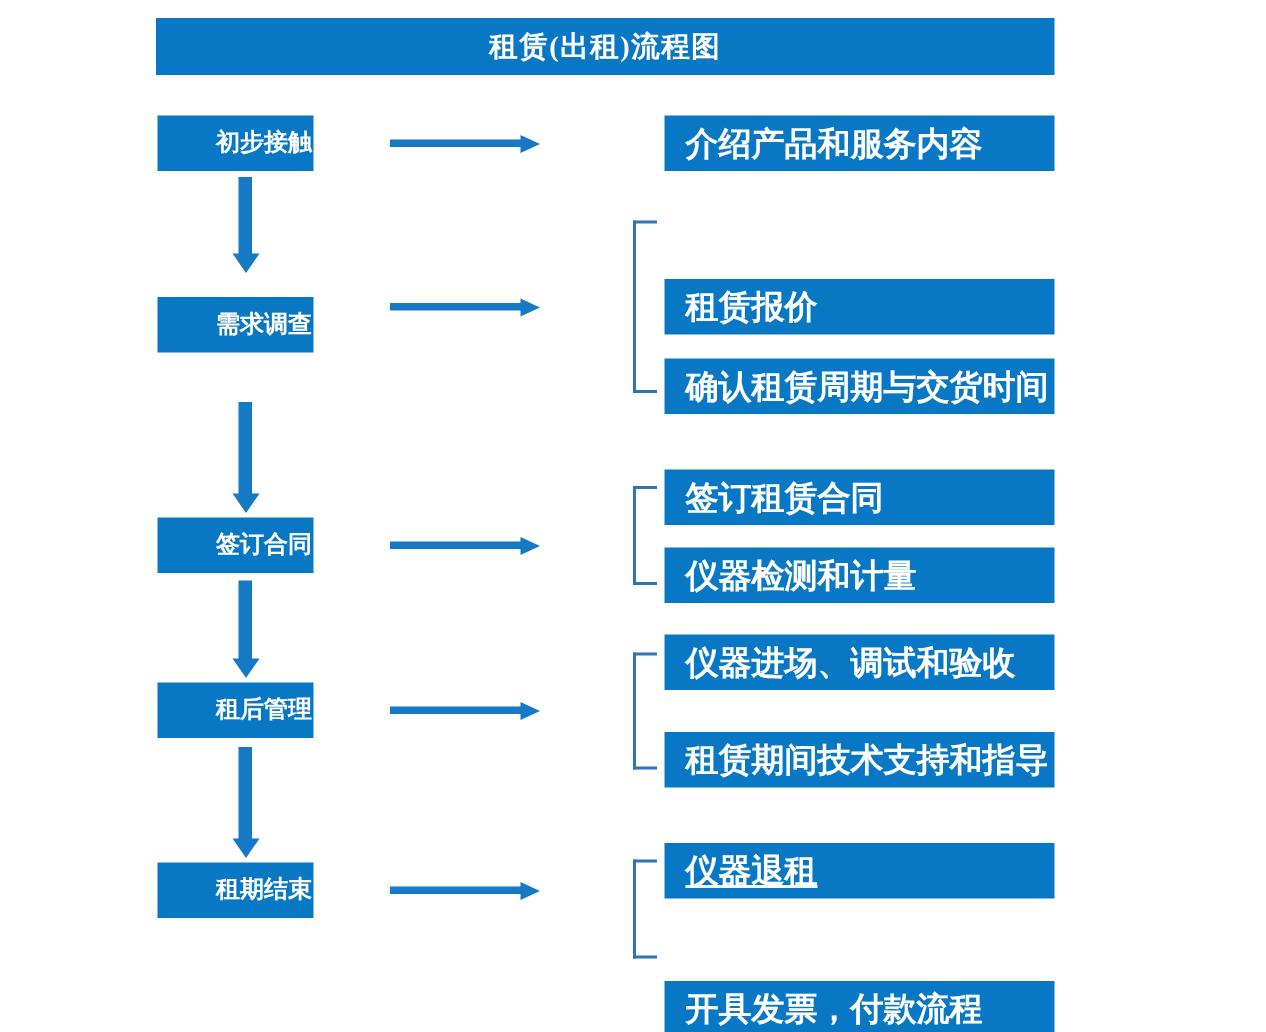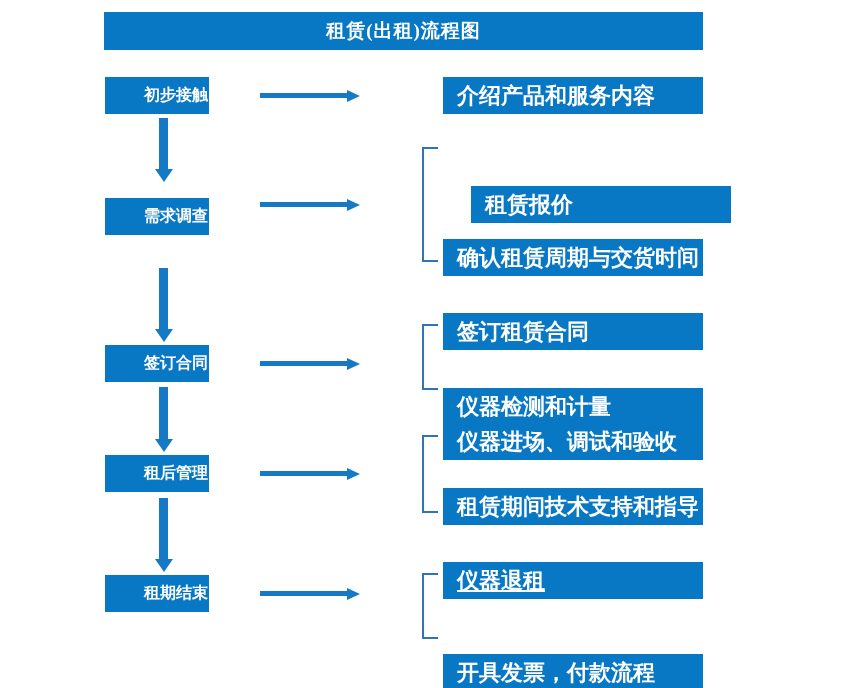--- a/index.html
+++ b/index.html
@@ -152,27 +152,27 @@
 
   <div class="bracket" style="left:422px; top:324px; height:66px;"></div>
 
   <div class="bracket" style="left:422px; top:435px; height:78px;"></div>
 
   <div class="bracket" style="left:422px; top:573px; height:66px;"></div>
 
   <div class="box detail" style="top:77px;">介绍产品和服务内容</div>
 
 
-  <div class="box detail" style="top:186px;margin-left:28px;">租赁报价</div>
+  <div class="box detail" style="top:186px;">租赁报价</div>
 
   <div class="box detail" style="top:239px;">确认租赁周期与交货时间</div>
 
   <div class="box detail" style="top:313px;">签订租赁合同</div>
 
-  <div class="box detail" style="top:365px;margin-top:23px;">仪器检测和计量</div>
+  <div class="box detail" style="top:365px;">仪器检测和计量</div>
 
   <div class="box detail" style="top:423px;">仪器进场、调试和验收</div>
 
   <div class="box detail" style="top:488px;">租赁期间技术支持和指导</div>
 
   <div class="box detail" style="top:562px;text-decoration:underline;">仪器退租</div>
 
   <div class="box detail" style="top:610px;margin-top:44px;">开具发票，付款流程</div>
 
 </div>

